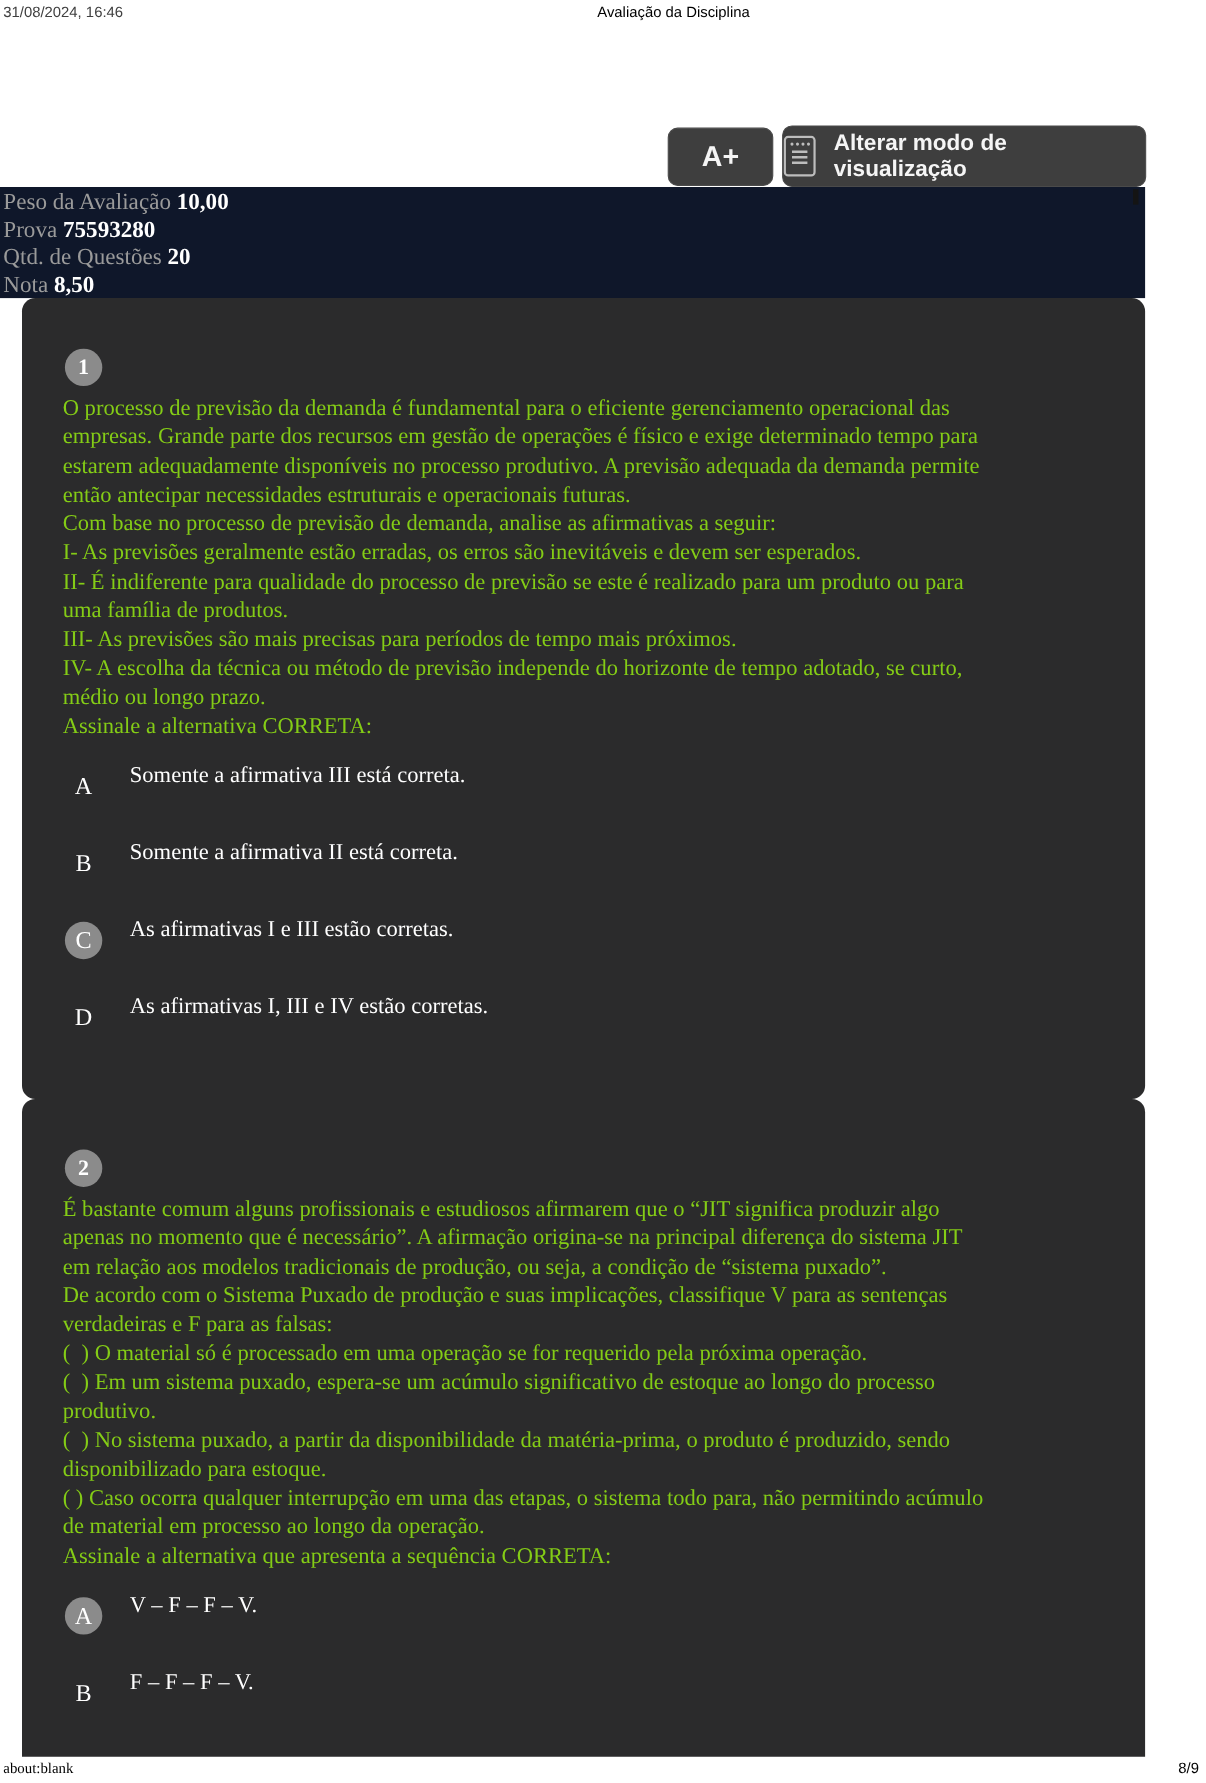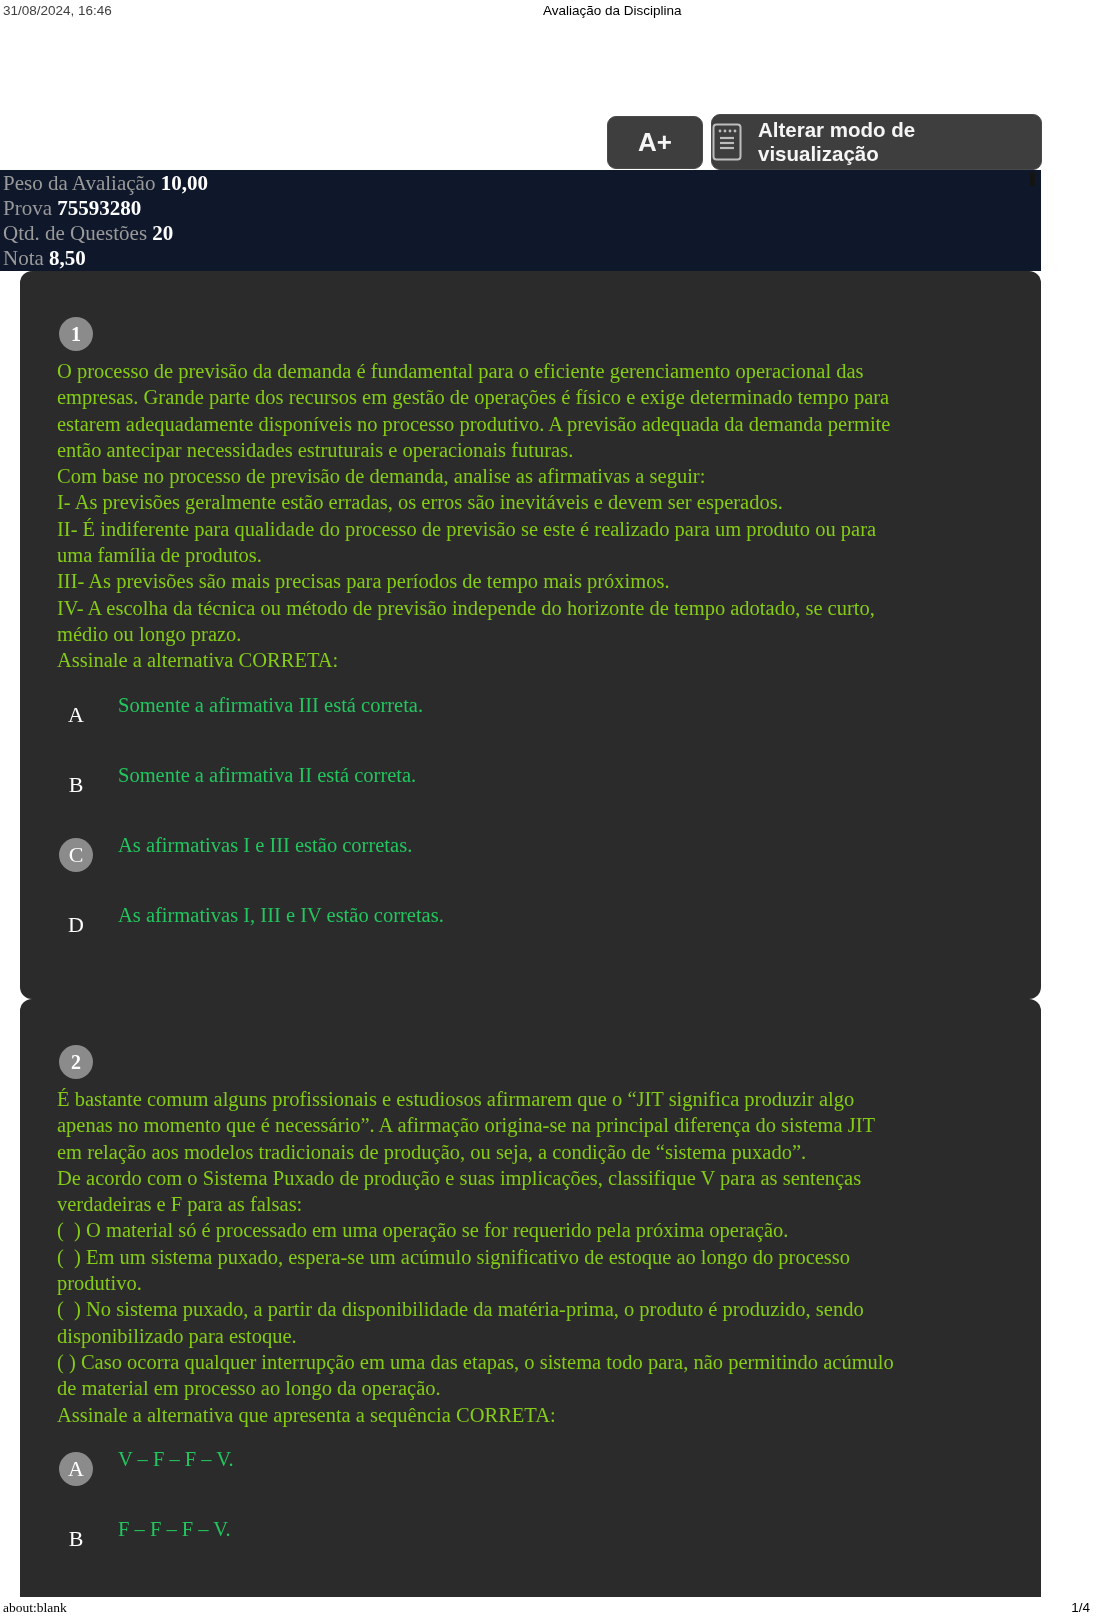--- a/index.html
+++ b/index.html
@@ -46,21 +46,21 @@
               display:flex; align-items:center; justify-content:center;
               margin:0 0 7px 2px; }
   .q-text   { font-size:20.5px; line-height:26.3px; white-space:pre-line; color:#84cc16; }
 
   .options  { margin-top:18px; }
   .option-row { display:flex; align-items:flex-start; height:70px; }
   .option-letter-box { flex:0 0 34px; width:34px; height:34px; margin:6px 0 0 2px;
                        border-radius:50%; display:flex; align-items:center;
                        justify-content:center; font-size:22px; color:#fff; cursor:pointer; }
   .option-letter-box.selected { background:#8b8b8b; }
-  .option-text { margin-left:25px; font-size:20.5px; line-height:26.3px; color:#22c55e; }
+  .option-text { margin-left:25px; font-size:20.5px; line-height:26.3px; color:#ffffff; }
 </style>
 </head>
 <body>
 
 <div class="print-date">31/08/2024, 16:46</div>
 <div class="print-title">Avaliação da Disciplina</div>
 
 <div class="btn btn-fontsize">A+</div>
 <div class="btn btn-viewmode">
   <span style="display:flex;">
@@ -153,13 +153,13 @@
       <div class="option-text">V – F – F – V.</div>
     </div>
     <div class="option-row">
       <div class="option-letter-box">B</div>
       <div class="option-text">F – F – F – V.</div>
     </div>
   </div>
 </div>
 
 <div class="print-url">about:blank</div>
-<div class="print-page">1/4</div>
+<div class="print-page">8/9</div>
 
 </body></html>

